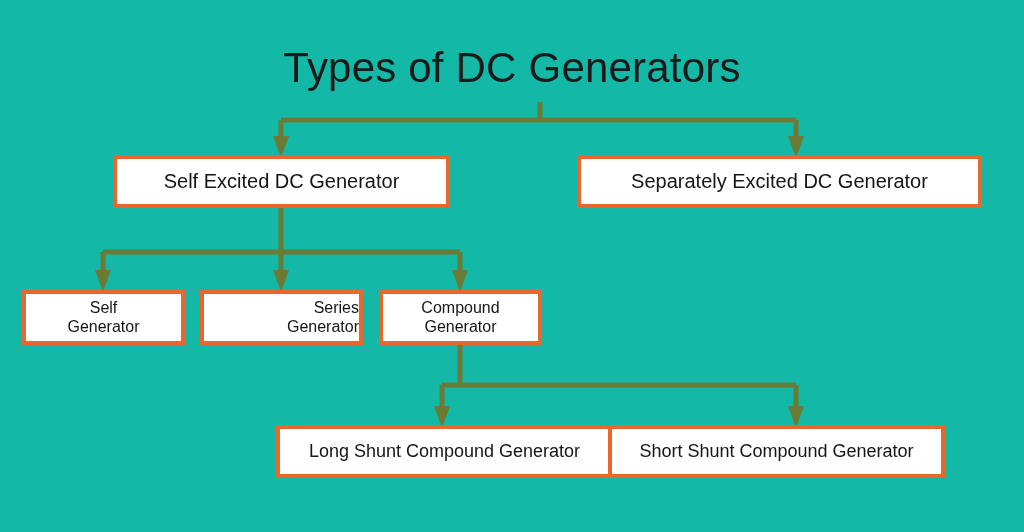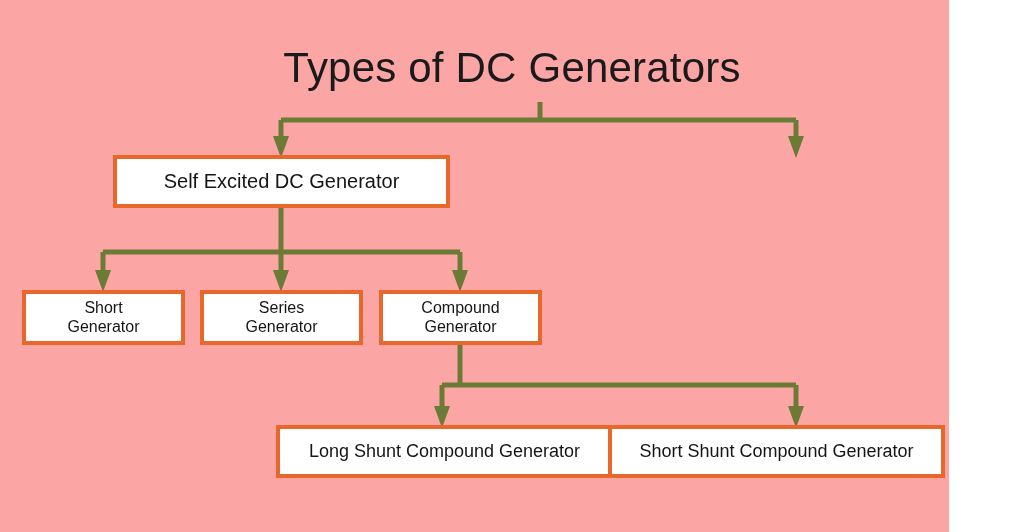--- a/index.html
+++ b/index.html
@@ -2,23 +2,23 @@
 <html><head>
 <meta charset="utf-8">
 <style>
   html, body {
     margin: 0;
     padding: 0;
     background: #ffffff;
   }
   #stage {
     position: relative;
-    width: 949px;
+    width: 1024px;
     height: 532px;
-    background: #fca5a5;
+    background: #14b8a6;
     overflow: hidden;
     font-family: "Liberation Sans", sans-serif;
   }
   #title {
     position: absolute;
     left: 0;
     top: 44px;
     width: 1024px;
     text-align: center;
     font-size: 42px;
@@ -95,29 +95,32 @@
       <polygon points="460,292 452,270 468,270"></polygon>
       <polygon points="442,428 434,406 450,406"></polygon>
       <polygon points="796,428 788,406 804,406"></polygon>
     </g>
   </svg>
 
   <div class="node node-lg" style="left:113px; top:155px; width:337px; height:53px;justify-content:center;">
     <span class="lbl">Self Excited DC Generator</span>
   </div>
 
+  <div class="node node-lg" style="left:577px; top:155px; width:405px; height:53px;">
+    <span class="lbl">Separately Excited DC Generator</span>
+  </div>
 
   <div class="node node-sm" style="left:22px; top:290px; width:163px; height:55px;">
     <span class="lbl">
-      <span>Short</span><br>
+      <span>Self</span><br>
       <span>Generator</span>
     </span>
   </div>
 
-  <div class="node node-sm" style="left:200px; top:290px; width:163px; height:55px;">
+  <div class="node node-sm" style="left:200px; top:290px; width:163px; height:55px;text-align:right;">
     <span class="lbl">
       <span>Series</span><br>
       <span>Generator</span>
     </span>
   </div>
 
   <div class="node node-sm" style="left:379px; top:290px; width:163px; height:55px;text-align:center;">
     <span class="lbl">
       <span>Compound</span><br>
       <span>Generator</span>

